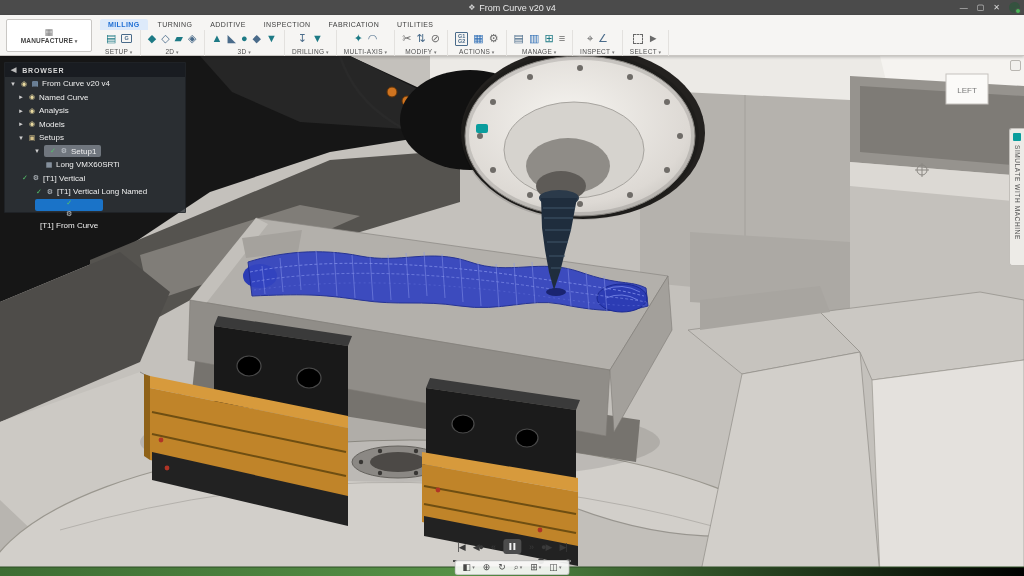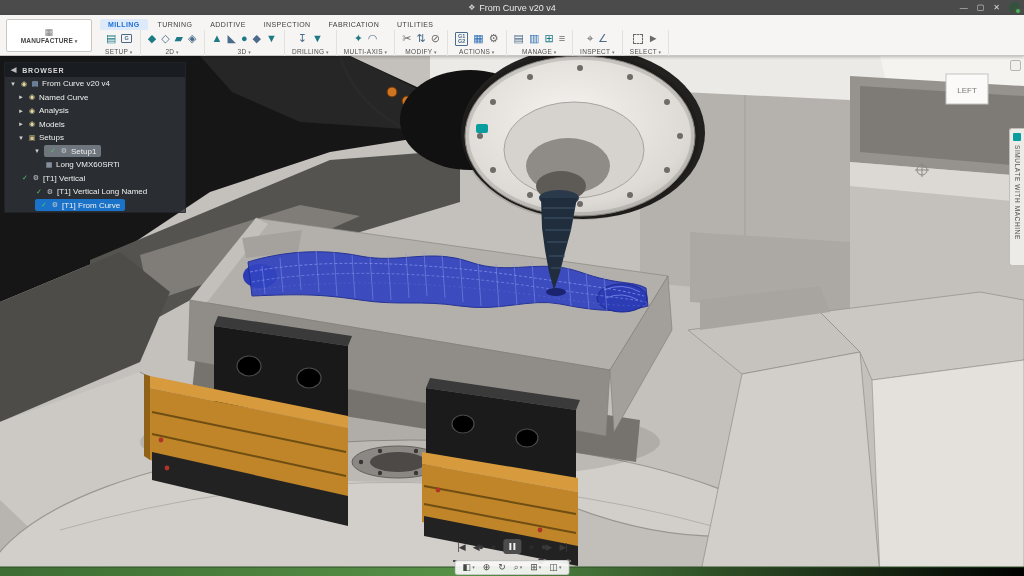--- a/index.html
+++ b/index.html
@@ -54,21 +54,21 @@
           cursor:pointer; padding-right:4px; }
   .ti { display:inline-block; font-size:7px; color:#cfcfcf; width:8px; text-align:center; flex:0 0 auto; }
   .ti.bulb { color:#e8d9a0; }
   .ti.check { color:#55c06a; }
   .ti.gear { color:#c3c9cf; }
   .ti.doc { color:#9fc3e8; }
   .ti.folder { color:#d8c48a; }
   .ti.machine { color:#aab8c6; }
   .pill { display:flex; align-items:center; gap:3px; padding:0 5px; border-radius:2px; height:12px; }
   .pill.gray { background:#70767e; }
-  .pill.blue { background:#1a73c8; }
+  .pill.blue { background:#1a73c8;flex-direction:column; }
   .tlabel { font-size:8px; color:#eee; }
 
   
   .playback { position:absolute; left:512px; bottom:22px; transform:translateX(-50%); z-index:25;
               display:flex; align-items:center; gap:8px; }
   .pb-btn { font-size:9px; color:#3a3a3a; cursor:pointer; line-height:14px; letter-spacing:-1px; }
   .pb-pause { width:18px; height:15px; background:#4c4c4c; border-radius:3px; display:flex; align-items:center;
               justify-content:center; gap:2px; cursor:pointer; }
   .pb-pause span { display:block; width:2px; height:7px; background:#f2f2f2; }
   .timeline { position:absolute; left:512px; bottom:11px; transform:translateX(-50%); width:118px; height:8px; z-index:25; cursor:pointer; }

